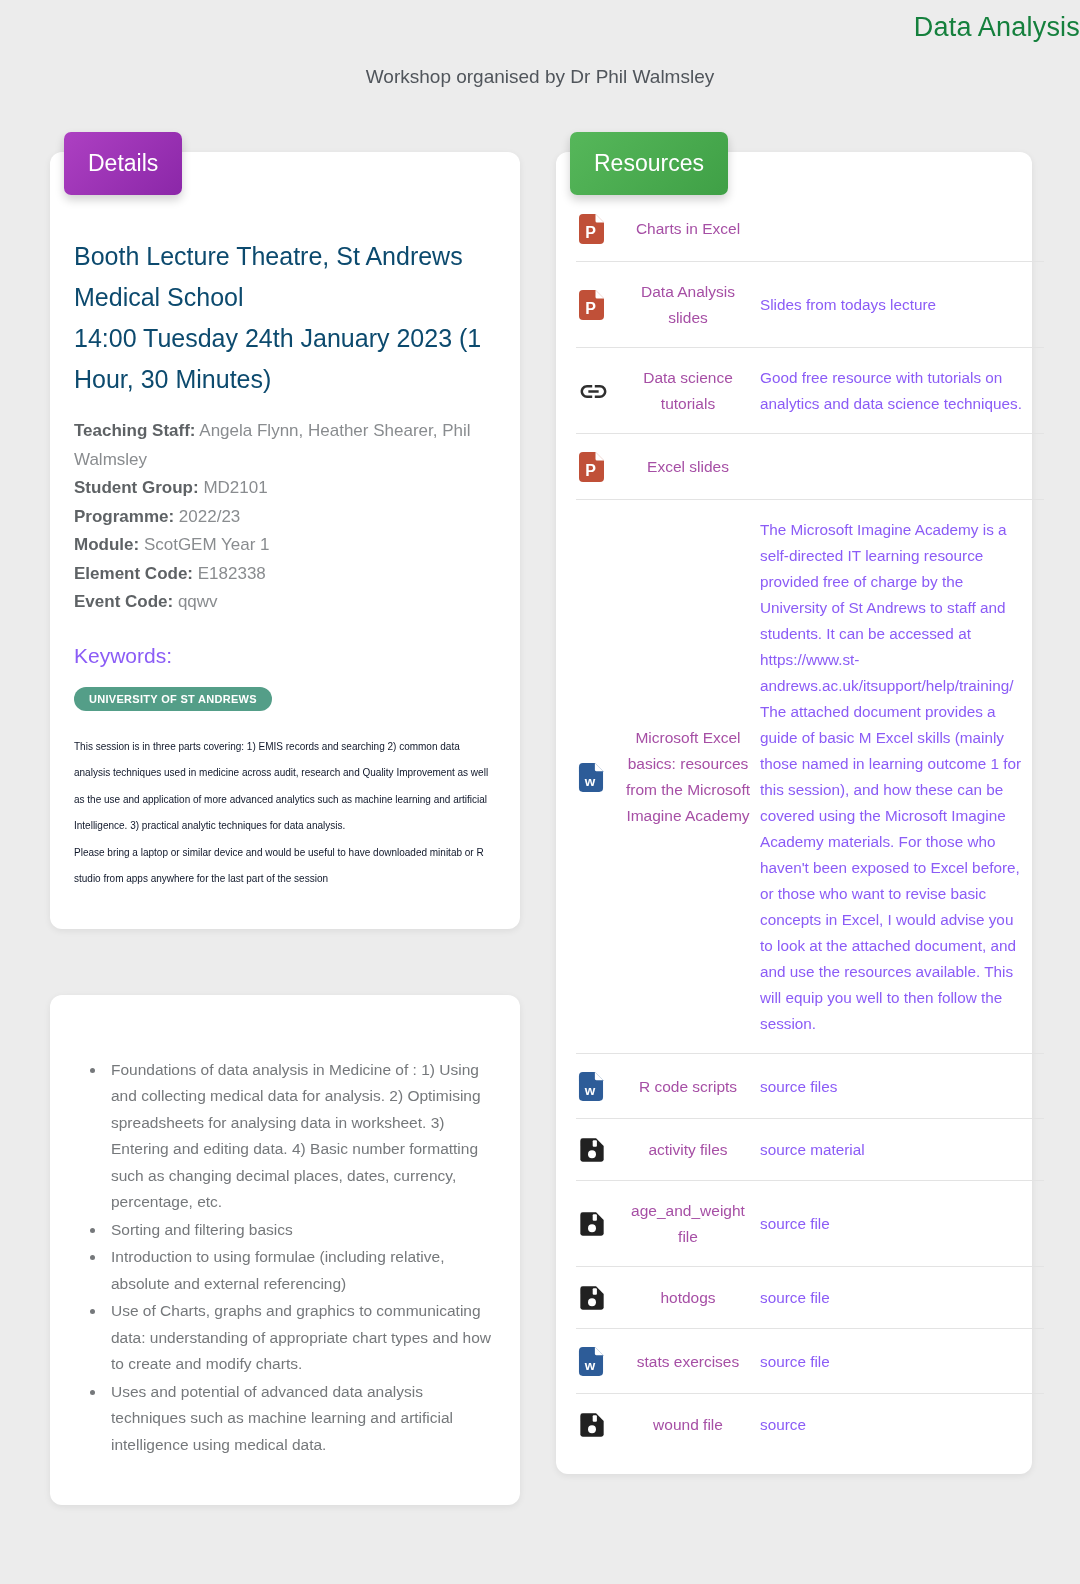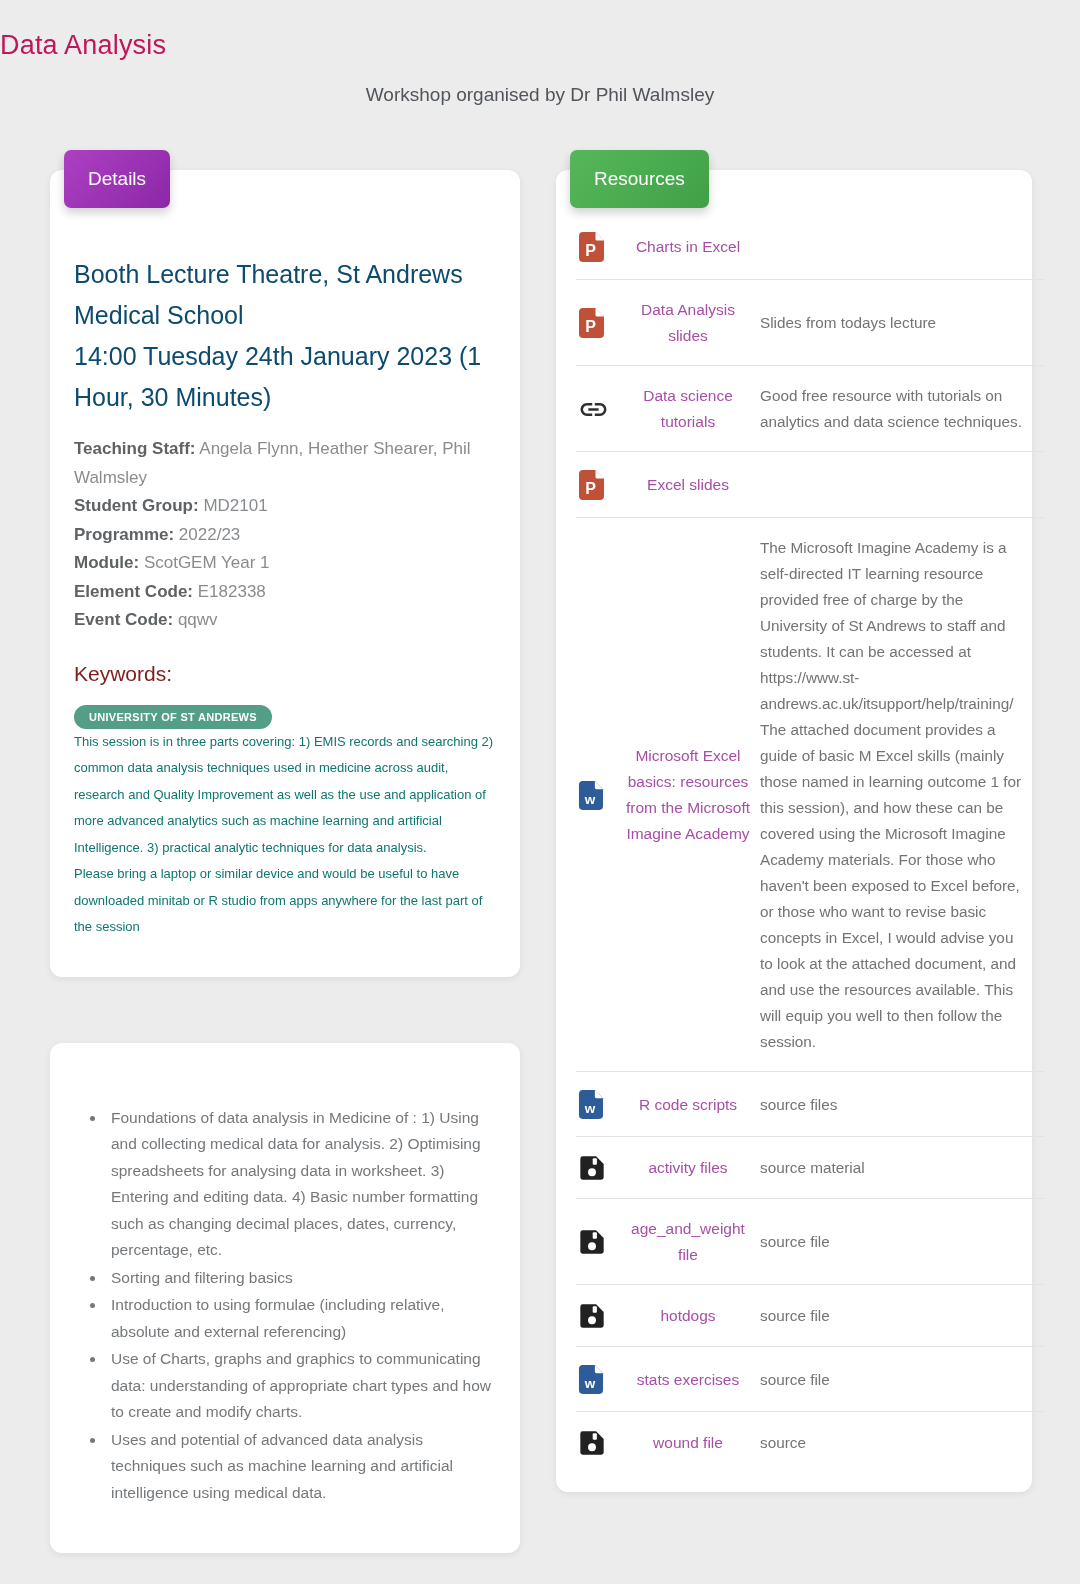--- a/index.html
+++ b/index.html
@@ -4,77 +4,77 @@
 <style>
   html,body{margin:0;padding:0}
   body{
     width:1080px;height:1584px;
     background:#ececec;
     font-family:"Liberation Sans","DejaVu Sans",sans-serif;
     position:relative;overflow:hidden;
     -webkit-font-smoothing:antialiased;
   }
   .page-title{
-    margin:0;padding-top:30px;text-align:left;
-    font-size:27px;font-weight:400;color:#be185d;letter-spacing:.2px;
+    margin:0;padding-top:12px;text-align:right;
+    font-size:27px;font-weight:400;color:#15803d;letter-spacing:.2px;
   }
   .page-subtitle{
     margin-top:23px;text-align:center;
     font-size:19px;color:#50555b;
   }
   .columns{display:flex;gap:36px;padding-left:50px;margin-top:64px;align-items:flex-start}
   .col-left{width:470px;flex:0 0 470px}
   .col-right{width:476px;flex:0 0 476px}
 
   .card{
     background:#ffffff;border-radius:12px;position:relative;
     box-shadow:0 2px 7px rgba(0,0,0,.07);
   }
   .badge{
     position:absolute;top:-20px;left:14px;
-    color:#fff;font-size:19px;font-weight:400;
+    color:#fff;font-size:23px;font-weight:400;
     padding:18px 24px;border-radius:7px;
     box-shadow:0 5px 10px rgba(0,0,0,.18);
   }
   .badge-purple{background:linear-gradient(135deg,#ad40c2,#8b27a8)}
   .badge-green{background:linear-gradient(135deg,#56b75a,#3fa046)}
   .badge-teal{background:linear-gradient(135deg,#3fcbd8,#0c9fb4)}
 
   
   .details-card{padding:84px 24px 36px}
   .event-head{margin:0;font-size:25px;line-height:41px;font-weight:400;color:#0c4a6e}
   .meta{margin-top:17px;font-size:17px;line-height:28.5px;color:#898c8f}
   .meta-label{font-weight:bold;color:#5e6265}
-  .kw-heading{margin:27px 0 0;font-size:21px;font-weight:400;color:#7f1d1d}
+  .kw-heading{margin:27px 0 0;font-size:21px;font-weight:400;color:#8b5cf6}
   .kw-pill{
     display:inline-block;margin-top:19px;margin-right:8px;
     background:#549e88;color:#fff;
     font-size:11px;font-weight:bold;letter-spacing:.3px;
     padding:6px 15px;border-radius:12px;text-align:right;
   }
-  .desc{font-size:13px;line-height:26.5px;color:#0f766e}
+  .desc{margin-top:23px;font-size:10px;line-height:26.5px;color:#0f172a}
 
   
   .lo-card{margin-top:66px;padding:62px 24px 46px}
   .outcomes{margin:0;padding:0 0 0 32px;list-style:disc;font-size:15.5px;line-height:26.5px;color:#75787b}
   .outcomes li{padding-left:5px;margin-bottom:1px}
 
   
   .res-card{padding:44px 0 18px}
   .res-row{display:flex;align-items:center;padding:17px 0 17px 22px;position:relative}
   .res-row:not(:last-child)::after{
     content:"";position:absolute;left:20px;right:-12px;bottom:0;height:1px;background:#e3e3e3;
   }
   .res-icon{flex:0 0 46px;display:flex;align-items:center}
   .res-label{
     flex:0 0 128px;margin-right:8px;
     font-size:15.5px;line-height:26px;color:#a64fa5;
     text-decoration:none;cursor:pointer;word-wrap:break-word;text-align:center;
   }
-  .res-desc{flex:1;font-size:15.3px;line-height:26px;color:#737373;padding-right:6px;overflow-wrap:break-word}
+  .res-desc{flex:1;font-size:15.3px;line-height:26px;color:#8b5cf6;padding-right:6px;overflow-wrap:break-word}
 </style>
 </head>
 <body>
 
 <h1 class="page-title">Data Analysis</h1>
 <div class="page-subtitle">Workshop organised by Dr Phil Walmsley</div>
 
 <div class="columns">
 
   <div class="col-left">

